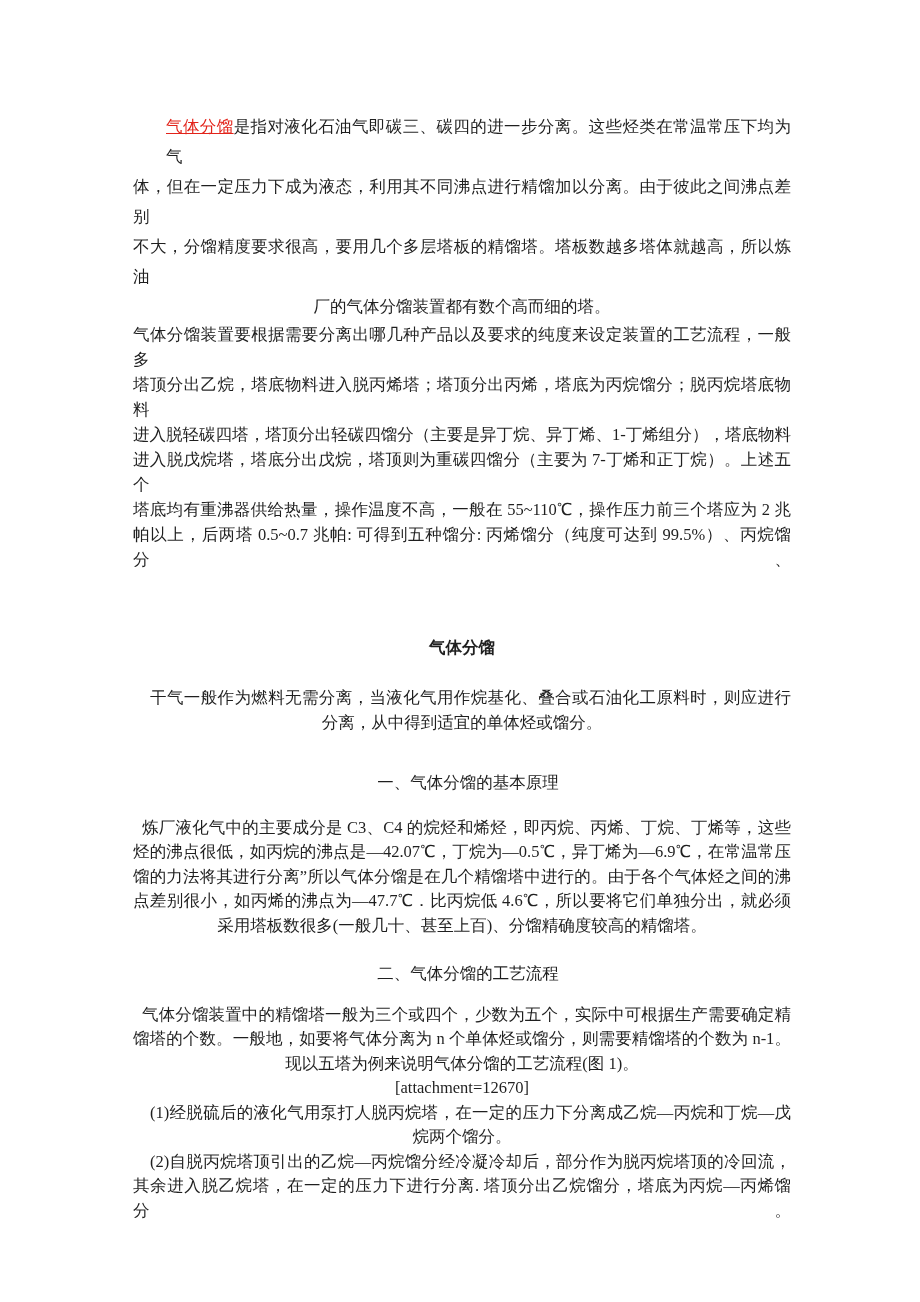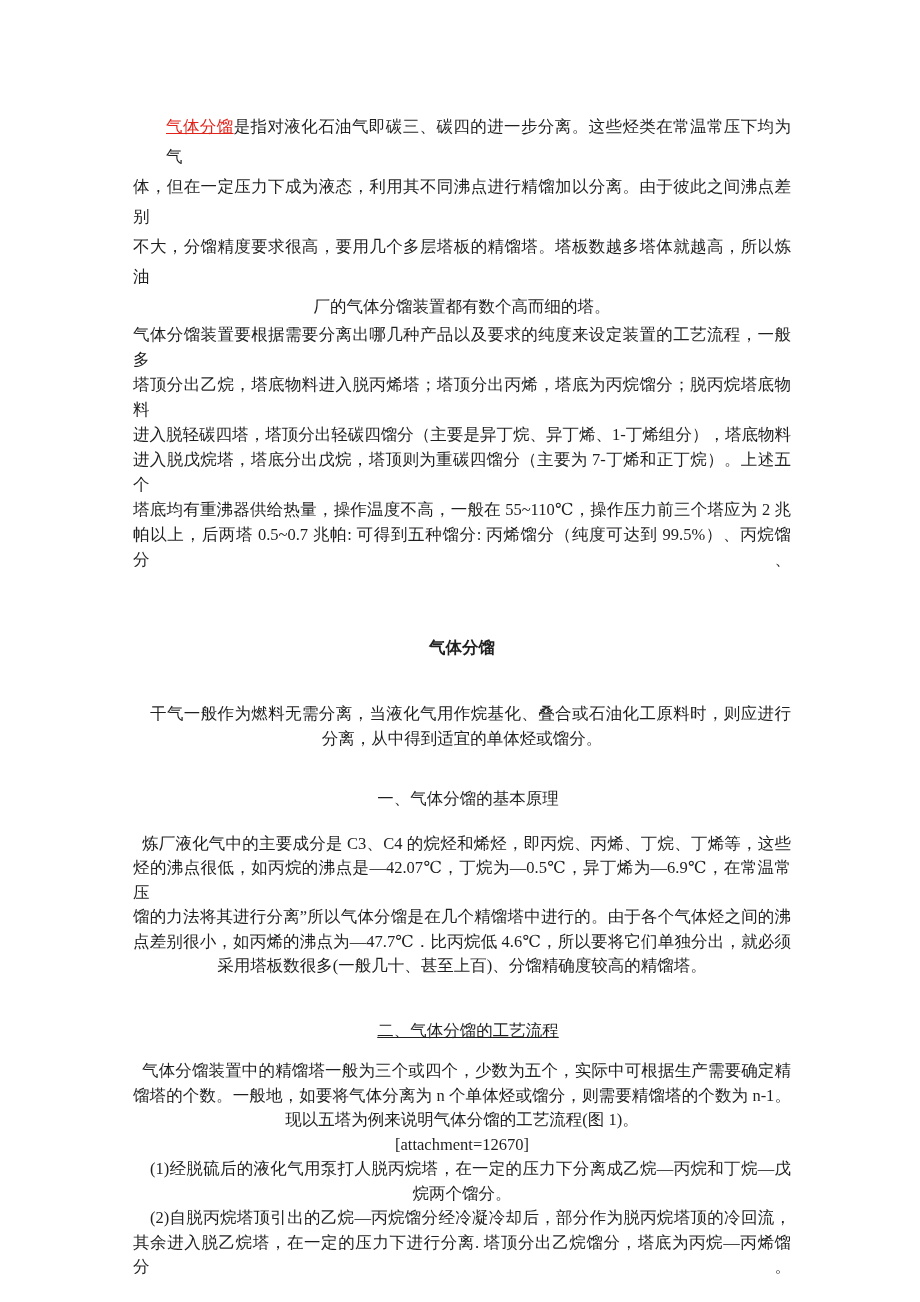--- a/index.html
+++ b/index.html
@@ -26,38 +26,39 @@
   .line {
     line-height: 24.5px;
     white-space: normal;
     text-align: center;
   }
   .p1 .line { line-height: 30px; }
   .p2 .line { line-height: 25px; }
   .fill {
     text-align: justify;
     text-align-last: justify;
+    font-family: Liberation Serif, serif;
   }
   .ind-2  { padding-left: 33px; }
   .ind-1  { padding-left: 17px; }
   .ind-hd { padding-left: 12px; }
   .ind-h  { padding-left: 9px;  }
   .term {
     color: #e2231a;
     text-decoration: underline;
   }
   .h-bold {
     font-weight: bold;
     line-height: 25px;
   }
   .mt-h1   { margin-top: 63px; }
-  .mt-p3   { margin-top: 42px; }
+  .mt-p3   { margin-top: 26px; }
   .mt-h2   { margin-top: 36px; }
   .mt-p4   { margin-top: 20px; }
-  .mt-h3   { margin-top: 40px; text-decoration: underline; }
+  .mt-h3   { margin-top: 24px; }
   .mt-p5   { margin-top: 16px; }
 </style>
 </head>
 <body>
 
 <div class="page">
   <div class="content">
 
     <div class="p1">
       <div class="line fill ind-2"><span class="term">气体分馏</span><span>是指对液化石油气即碳三、碳四的进一步分离。这些烃类在常温常压下均为气</span></div>

